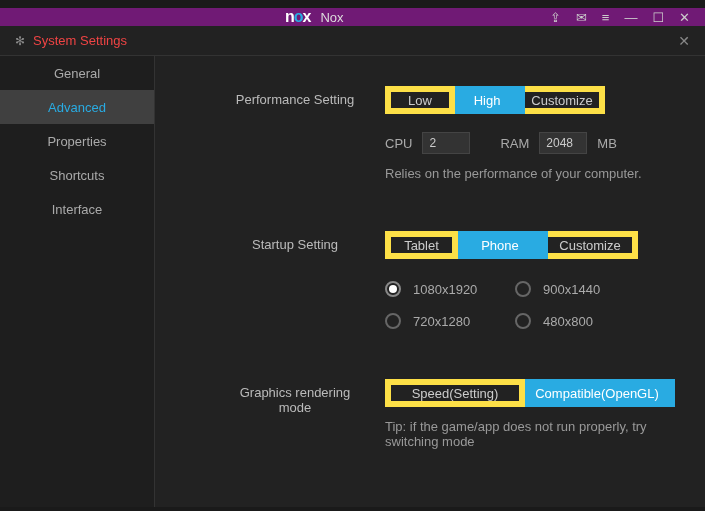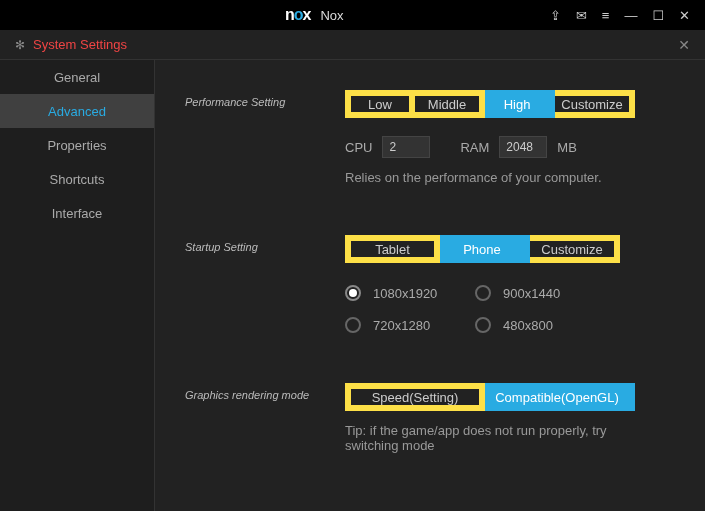--- a/index.html
+++ b/index.html
@@ -1,40 +1,40 @@
 <!DOCTYPE html>
 <html><head>
 <meta charset="utf-8">
 <style>
 * { margin: 0; padding: 0; box-sizing: border-box; font-family: "Segoe UI", Arial, sans-serif; }
 body { background: #1a1a1a; width: 705px; height: 511px; overflow: hidden; color: #aaa; font-size: 13px; }
 
-.top-strip { height: 30px; background: #000000; display: flex; align-items: center; }
+.top-strip { height: 18px; background: #701a75; display: flex; align-items: center; margin-top: 8px; }
 .top-strip .app-zone { margin-left: 285px; display: flex; align-items: center; gap: 10px; }
 .top-strip .logo { color: #fff; font-weight: bold; font-size: 16px; letter-spacing: -1px; }
 .top-strip .logo .o { color: #29abe2; }
 .top-strip .app-name { color: #ddd; font-size: 13px; }
 .top-strip .sys-icons { margin-left: auto; display: flex; gap: 15px; padding-right: 15px; color: #ccc; }
 .top-strip .sys-icons span { cursor: pointer; font-size: 13px; }
 
 .settings-bar { height: 30px; background: #222; display: flex; align-items: center; padding: 0 15px; border-bottom: 1px solid #333; }
 .settings-bar .gear { color: #888; font-size: 12px; margin-right: 8px; }
 .settings-bar .title { color: #ef4444; font-size: 13px; }
 .settings-bar .close { margin-left: auto; color: #888; font-size: 14px; cursor: pointer; }
 
-.body-area { display: flex; height: calc(511px - 60px); background: #222; }
+.body-area { display: flex; height: calc(511px - 60px); background: #222; gap: 40px; }
 
 .sidebar { width: 155px; background: #1e1e1e; border-right: 1px solid #333; }
 .sidebar .item { height: 34px; display: flex; align-items: center; justify-content: center; color: #aaa; cursor: pointer; font-size: 13px; }
 .sidebar .item.active { background: #404040; color: #29abe2; }
 
 .content { flex: 1; padding: 30px 30px 20px 30px; overflow: hidden; }
 
 .row { display: flex; margin-bottom: 50px; }
-.row-label { width: 160px; color: #bbb; font-size: 11px; padding-top: 6px; text-align: left; padding-right: 20px; font-style: italic; }
+.row-label { width: 160px; color: #bbb; font-size: 13px; padding-top: 6px; text-align: center; padding-right: 20px; }
 .row-body { flex: 1; }
 
 .seg-group { display: flex; }
 .seg { height: 28px; border: 6px solid #fde047; color: #ccc; display: flex; align-items: center; justify-content: center; cursor: pointer; font-size: 13px; }
 .seg + .seg { border-left: none; }
 .seg.active { background: #29abe2; color: #fff; border-color: #29abe2; }
 
 .sub { margin-top: 18px; color: #aaa; font-size: 13px; display: flex; align-items: center; gap: 10px; }
 .sub input { background: #333; border: 1px solid #444; color: #ccc; width: 48px; height: 22px; padding: 0 6px; font-size: 12px; }
 .hint { margin-top: 12px; color: #999; font-size: 13px; }
@@ -78,40 +78,39 @@
     <div class="item">Interface</div>
   </div>
 
   <div class="content">
 
     <div class="row">
       <div class="row-label">Performance Setting</div>
       <div class="row-body">
         <div class="seg-group">
           <div class="seg" style="width:70px">Low</div>
-          <div class="seg" style="width:70px">Middle</div>
           <div class="seg active" style="width:70px">High</div>
           <div class="seg" style="width:80px">Customize</div>
         </div>
         <div class="sub">
           <span>CPU</span>
           <input value="2" style="">
           <span style="margin-left:20px">RAM</span>
           <input value="2048" style="">
           <span>MB</span>
         </div>
         <div class="hint">Relies on the performance of your computer.</div>
       </div>
     </div>
 
     <div class="row">
       <div class="row-label">Startup Setting</div>
       <div class="row-body">
         <div class="seg-group">
-          <div class="seg" style="width:95px">Tablet</div>
+          <div class="seg" style="width:73px">Tablet</div>
           <div class="seg active" style="width:90px">Phone</div>
           <div class="seg" style="width:90px">Customize</div>
         </div>
         <div class="radios">
           <div class="radio checked">
               <span class="dot"></span>
               <span>1080x1920</span>
             </div>
           <div class="radio">
               <span class="dot"></span>

